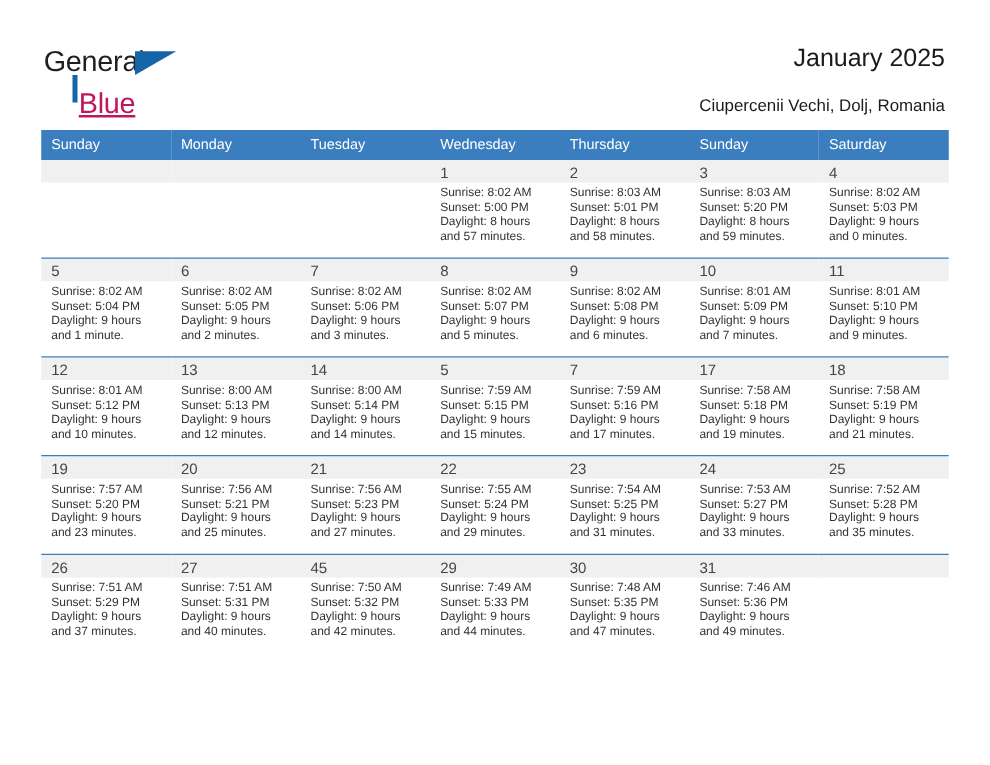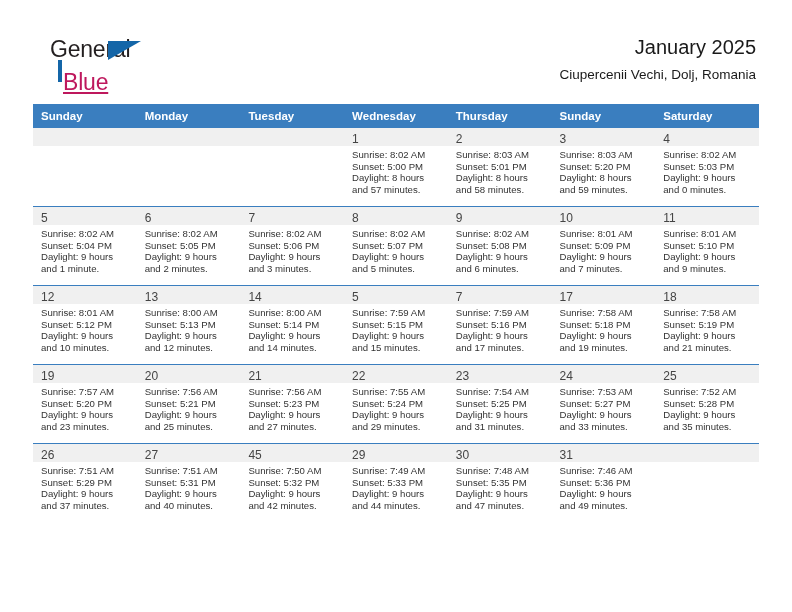--- a/index.html
+++ b/index.html
@@ -31,21 +31,21 @@
   }
   .brand {
     position: absolute;
     left: 34px;
     top: 36px;
     width: 240px;
     height: 52px;
   }
   .brand-line1 {
     position: absolute;
-    left: 16px;
+    left: 1px;
     top: 0;
     font-size: 23px;
     letter-spacing: -0.2px;
     color: #231f20;
     font-family: "Liberation Sans", sans-serif;
   }
   .brand-line2 {
     position: absolute;
     left: 29px;
     top: 33px;
@@ -84,39 +84,39 @@
     color: #1a1a1a;
     line-height: 30px;
     white-space: nowrap;
     font-weight: normal;
     margin: 0;
   }
   .cal-subtitle {
     font-size: 13.5px;
     color: #1a1a1a;
     line-height: 18px;
-    margin-top: 4px;
+    margin-top: 14px;
     white-space: nowrap;
     text-align: center;
   }
 
   
   .calendar {
     position: absolute;
     left: 33px;
     top: 104px;
     width: 726px;
     border-collapse: collapse;
     table-layout: fixed;
   }
   .calendar th {
     background: #3a7ebf;
     color: #ffffff;
     font-size: 11.5px;
-    font-weight: bold;
+    font-weight: normal;
     text-align: left;
     padding: 5px 0 6px 8px;
     height: 13px;
     border: none;
   }
   .calendar td {
     width: 103.71px;
     height: 78px;
     vertical-align: top;
     padding: 0;

